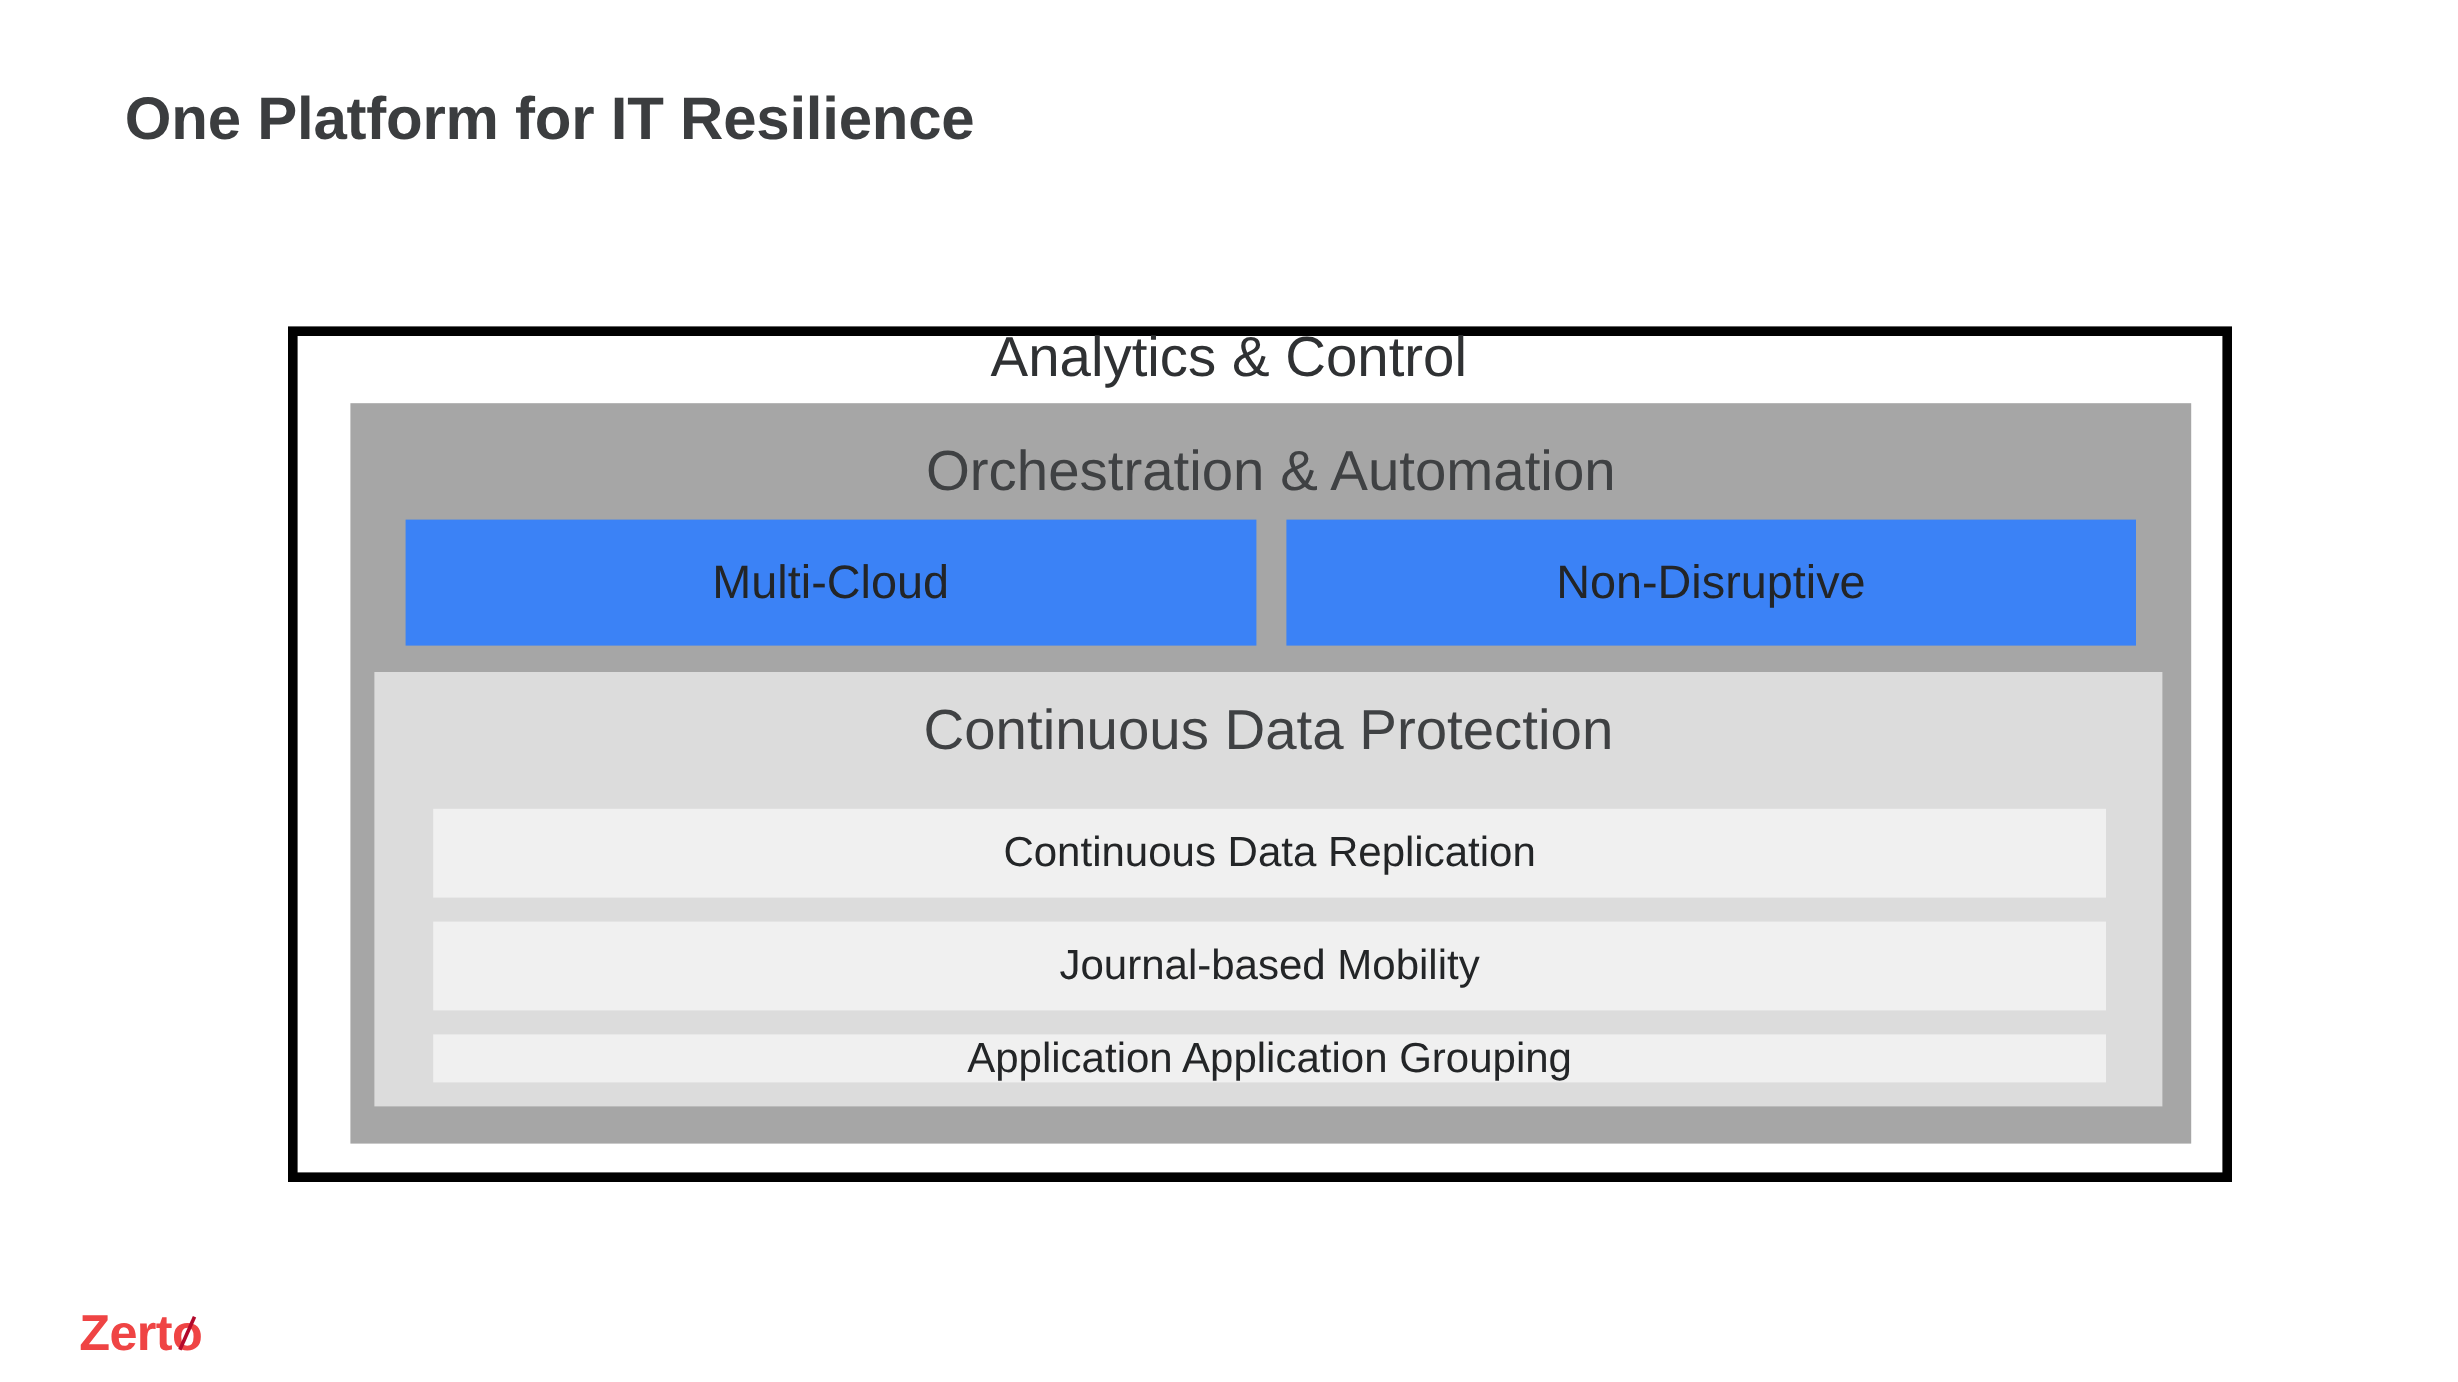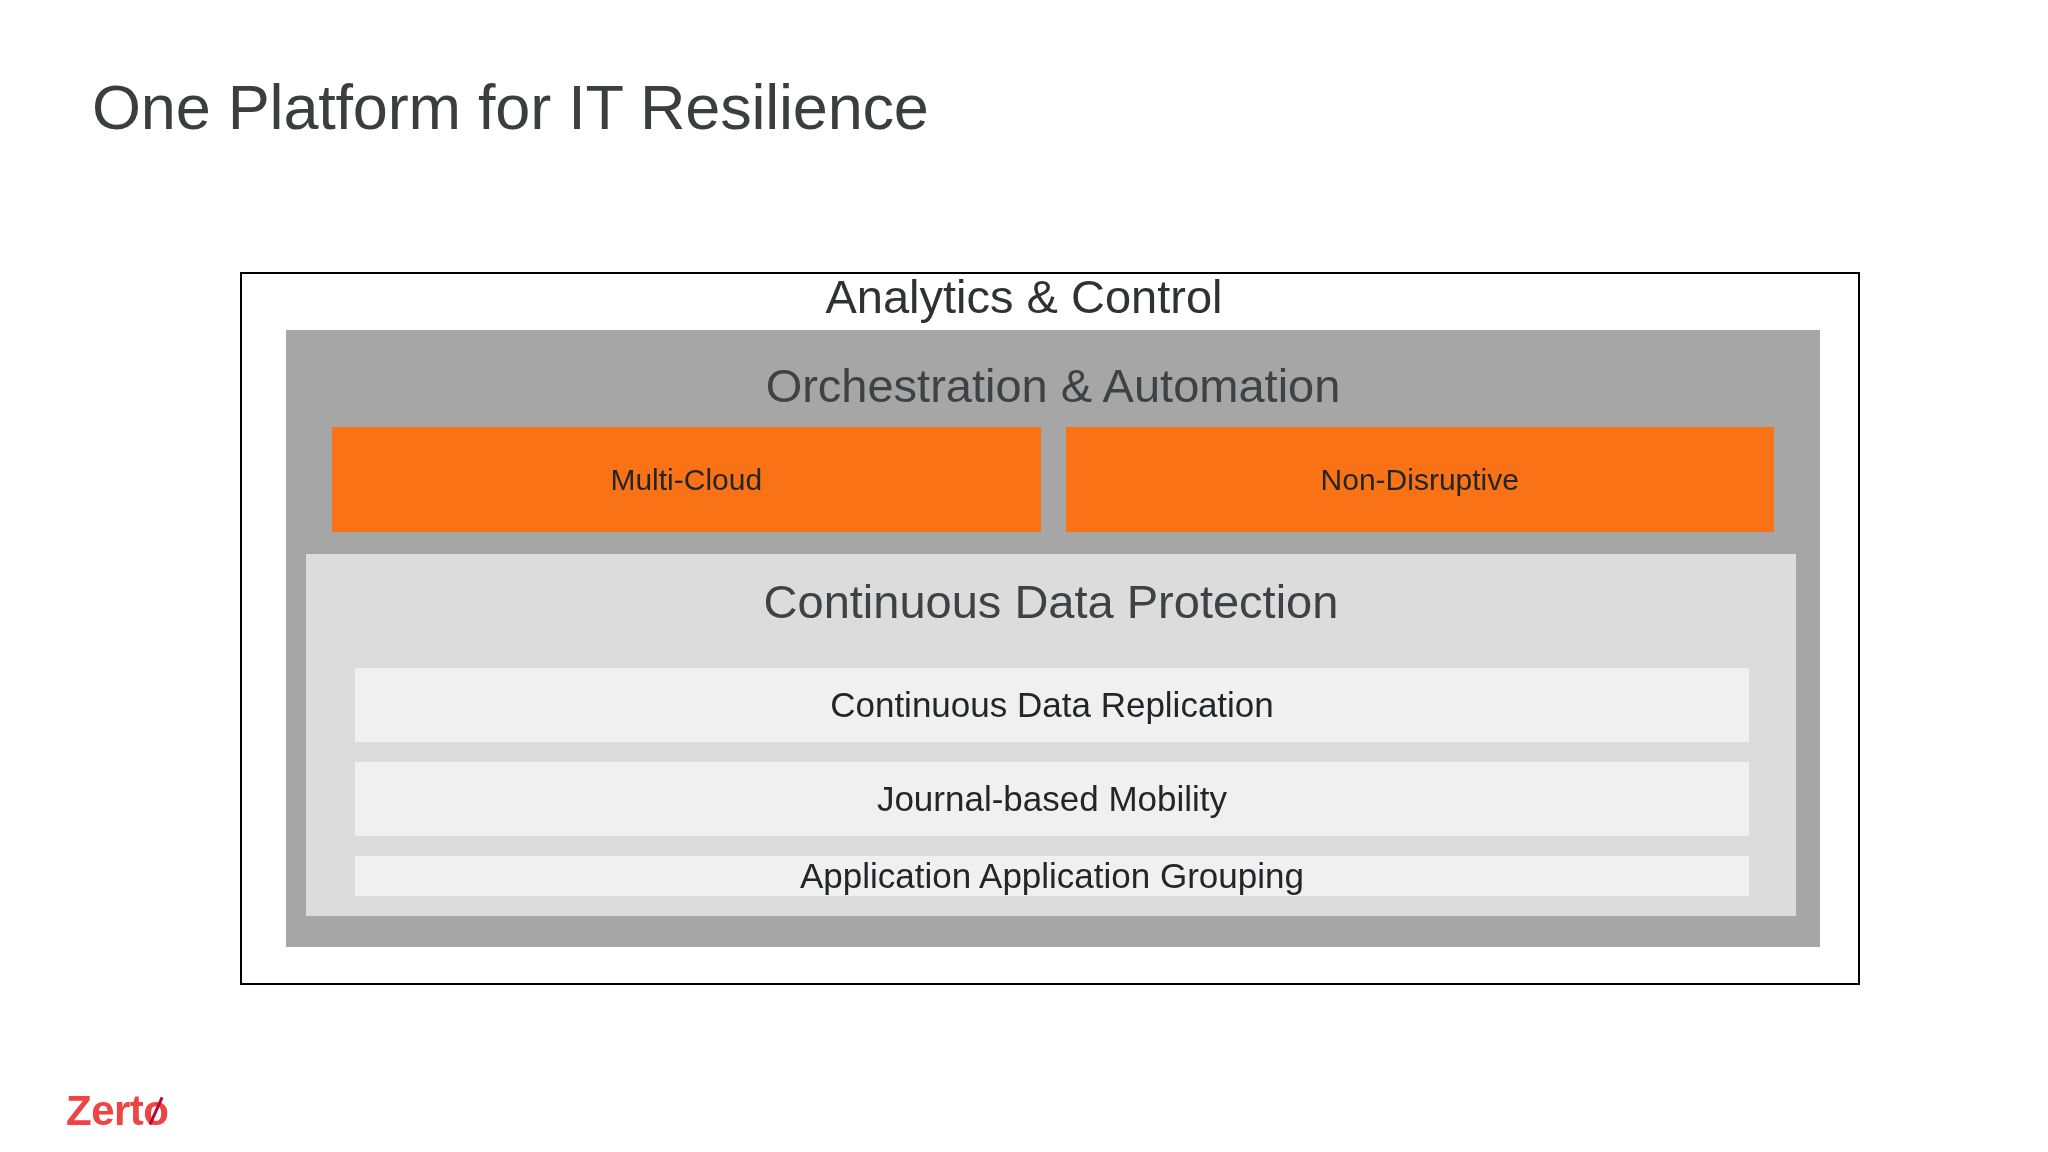--- a/index.html
+++ b/index.html
@@ -12,35 +12,35 @@
   }
   .slide {
     position:relative;
     width:2048px; height:1152px;
     background:#ffffff;
   }
 
   
   .slide-title {
     position:absolute;
-    left:92px; top:71px;
-    font-size:63px;
-    font-weight:400;
+    left:104px; top:71px;
+    font-size:50px;
+    font-weight:700;
     color:#3b3d3f;
     letter-spacing:-0.2px;
     white-space:nowrap;
     line-height:1.15;
   }
 
   
   .analytics-frame {
     position:absolute;
     left:240px; top:272px;
     width:1620px; height:713px;
-    border:2px solid #000000;
+    border:8px solid #000000;
     background:transparent;
   }
   
   .analytics-label-wrap {
     position:absolute;
     left:0; right:0;
     top:272px;
     height:0;
     display:flex;
     justify-content:center;
@@ -79,25 +79,25 @@
   
   .orchestration-boxes {
     position:absolute;
     left:46px; top:97px;
     width:1442px; height:105px;
     display:flex;
     gap:25px;
   }
   .cap-box {
     flex:1 1 0;
-    background:#f97316;
+    background:#3b82f6;
     display:flex;
     align-items:center;
     justify-content:center;
-    font-size:30px;
+    font-size:39px;
     font-weight:400;
     color:#232527;
     white-space:nowrap;
   }
 
   
   .cdp-panel {
     position:absolute;
     left:20px; top:224px;
     width:1490px; height:362px;

